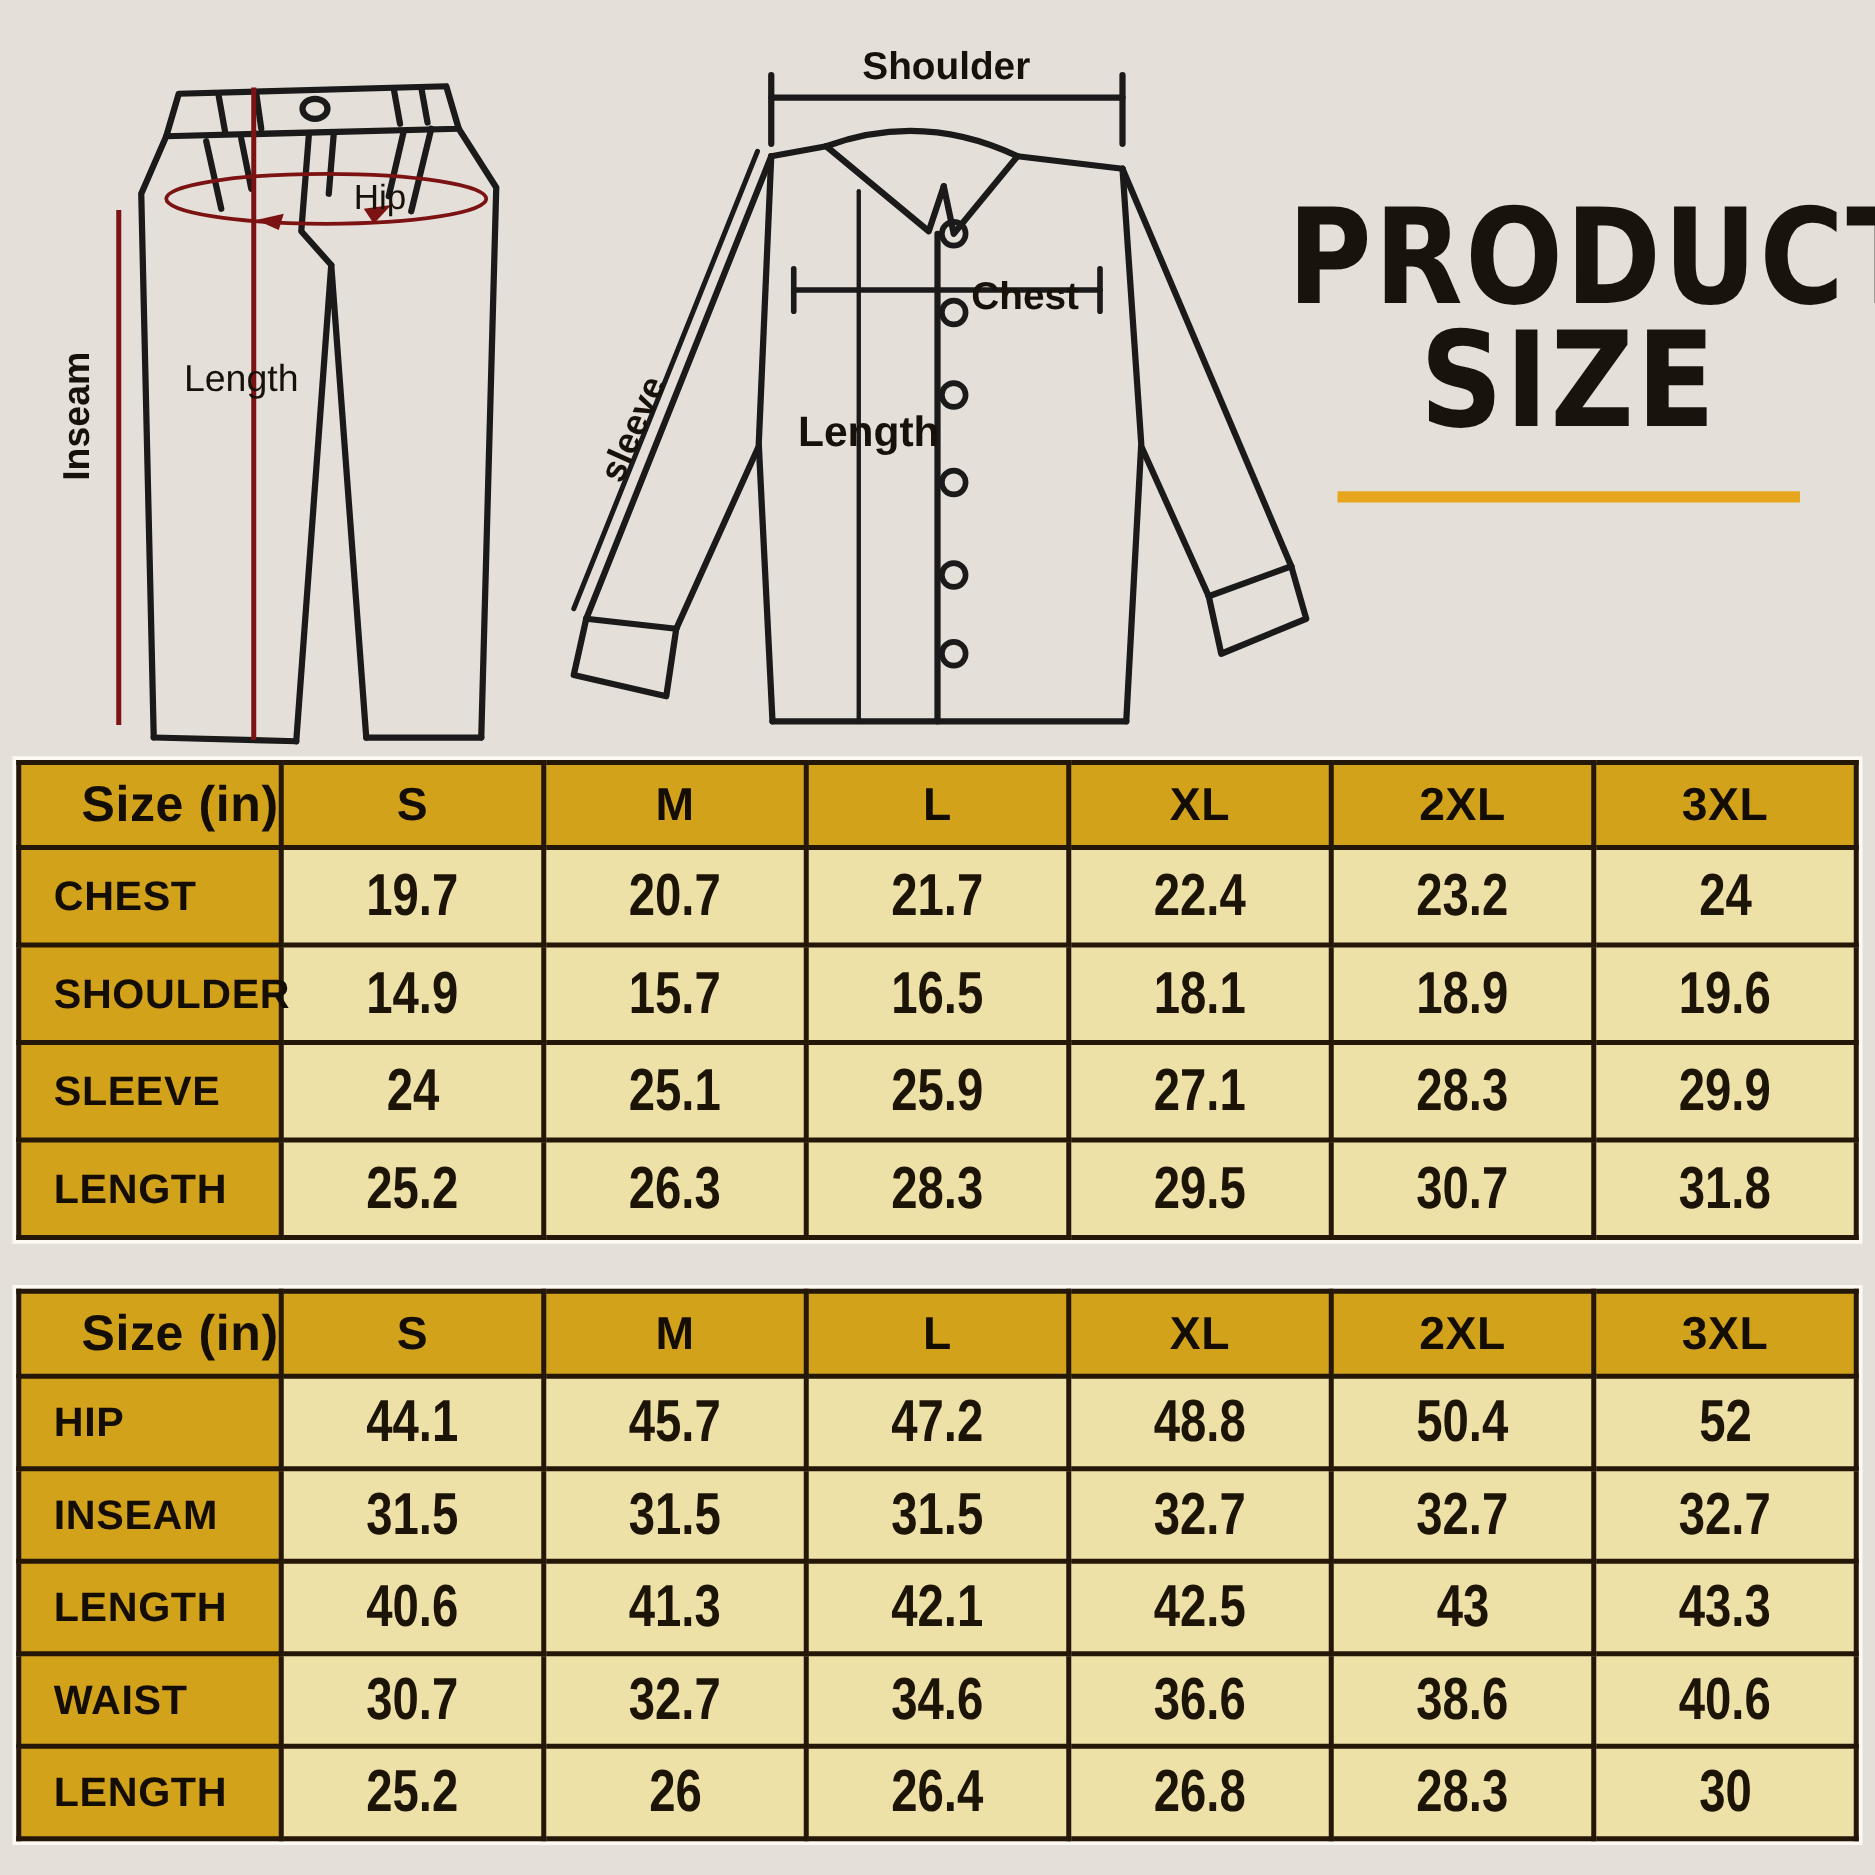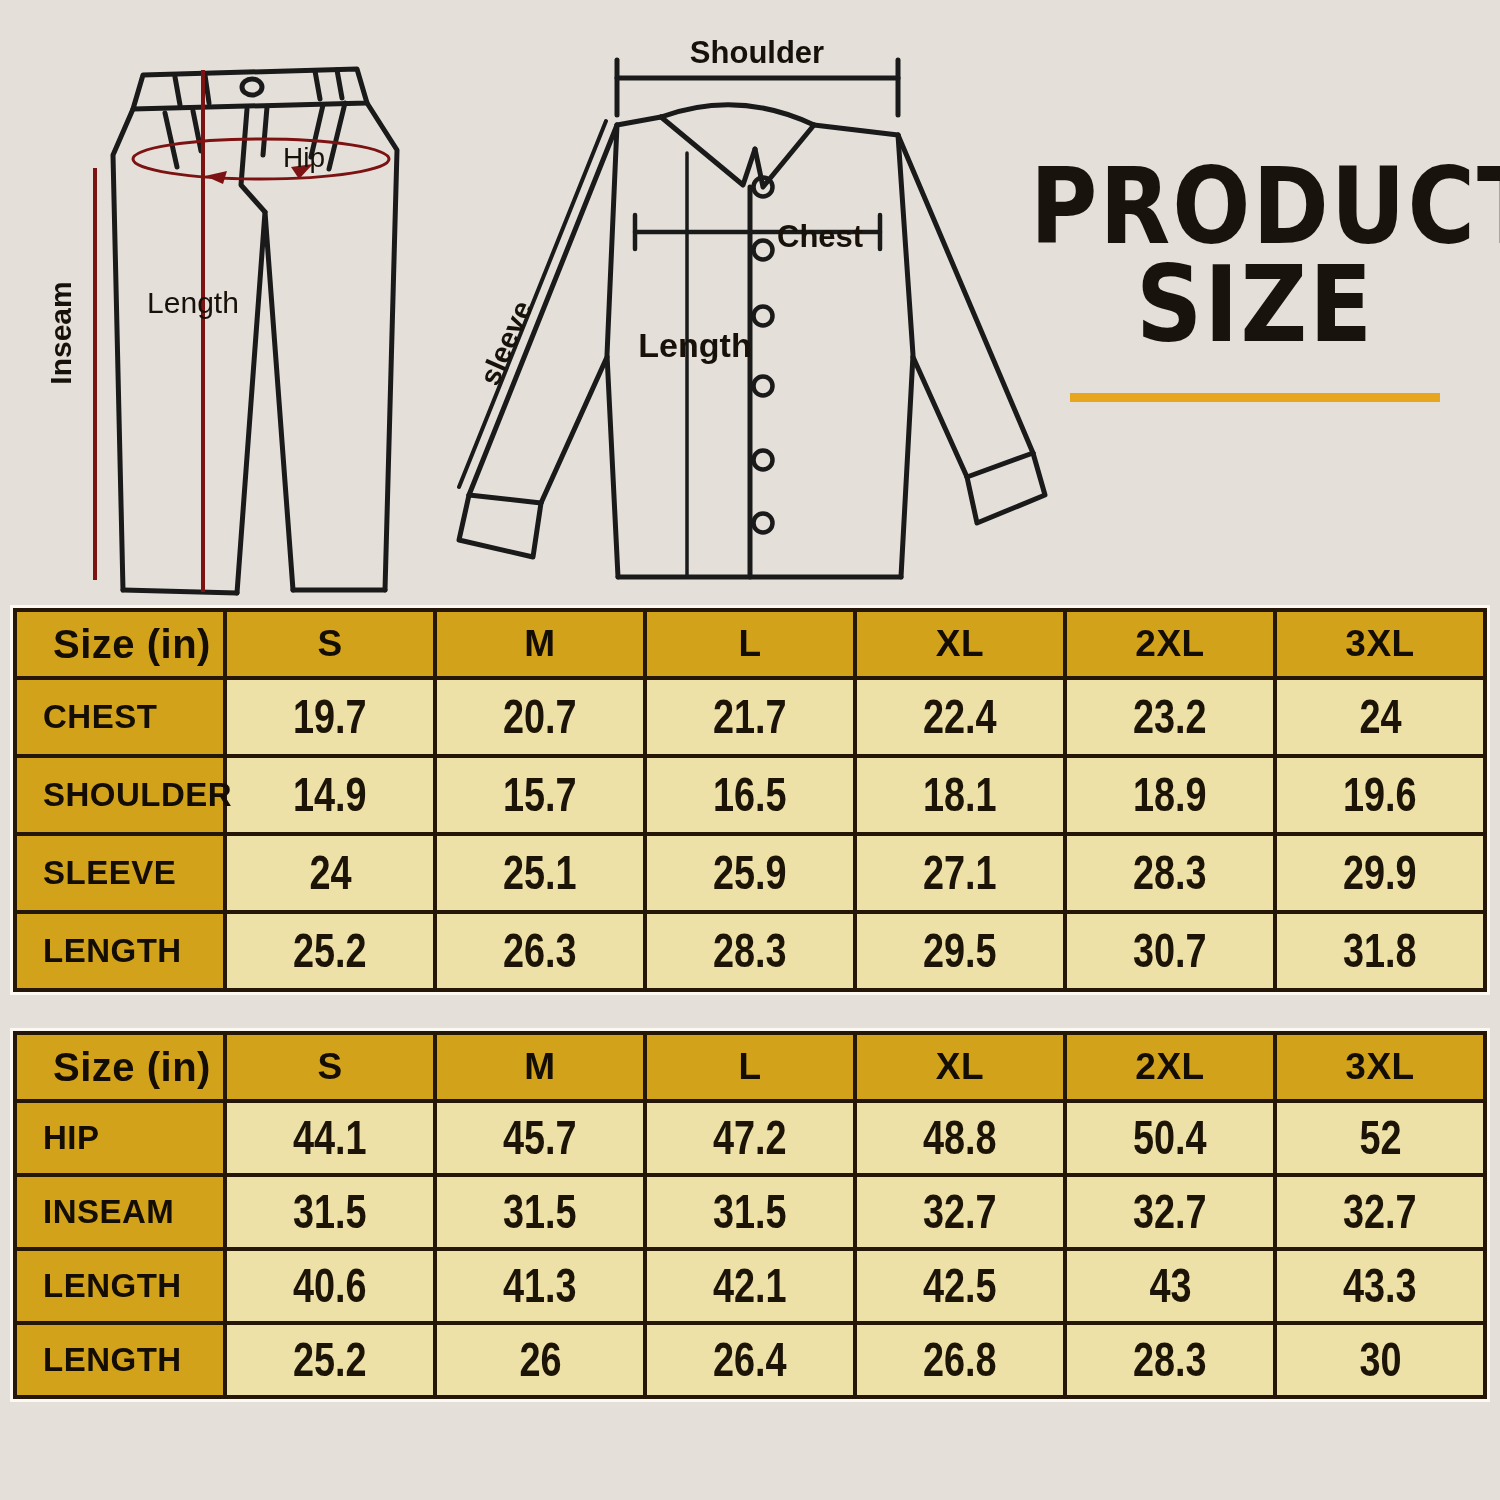--- a/index.html
+++ b/index.html
@@ -25,21 +25,21 @@
   
   .tablewrap{position:absolute;left:10px;width:1480px;border:3px solid #fbf9f2;box-sizing:border-box;}
   #t1{top:605px;}
   #t2{top:1028px;}
   table.sizes{width:100%;border-collapse:collapse;table-layout:fixed;}
   .sizes th,.sizes td{border:4px solid #241708;padding:0;}
   .sizes thead th{
     background:#d2a21b;height:64px;font-size:37px;font-weight:bold;
     color:#140d04;text-align:center;letter-spacing:.5px;
   }
-  .sizes thead th.corner{text-align:center;padding-left:24px;font-size:40px;}
+  .sizes thead th.corner{text-align:right;padding-left:24px;font-size:40px;}
   .sizes tbody th{
     background:#d2a21b;text-align:left;padding-left:26px;
     font-size:33px;font-weight:bold;color:#140d04;letter-spacing:.5px;
   }
   .sizes td{background:#eee1a8;text-align:center;vertical-align:middle;}
   #t1 td{height:74px;text-decoration:underline;}
   #t2 td{height:70px;}
   .num{
     display:inline-block;font-size:44px;font-weight:bold;color:#1c1407;
     transform:scale(.86,1.08);transform-origin:center;
@@ -223,20 +223,29 @@
       <tr>
         <th>LENGTH</th>
         <td><span class="num">40.6</span></td>
         <td><span class="num">41.3</span></td>
         <td><span class="num">42.1</span></td>
         <td><span class="num">42.5</span></td>
         <td><span class="num">43</span></td>
         <td><span class="num">43.3</span></td>
       </tr>
       <tr>
+        <th>WAIST</th>
+        <td><span class="num">30.7</span></td>
+        <td><span class="num">32.7</span></td>
+        <td><span class="num">34.6</span></td>
+        <td><span class="num">36.6</span></td>
+        <td><span class="num">38.6</span></td>
+        <td><span class="num">40.6</span></td>
+      </tr>
+      <tr>
         <th>LENGTH</th>
         <td><span class="num">25.2</span></td>
         <td><span class="num">26</span></td>
         <td><span class="num">26.4</span></td>
         <td><span class="num">26.8</span></td>
         <td><span class="num">28.3</span></td>
         <td><span class="num">30</span></td>
       </tr>
     </tbody>
   </table>

